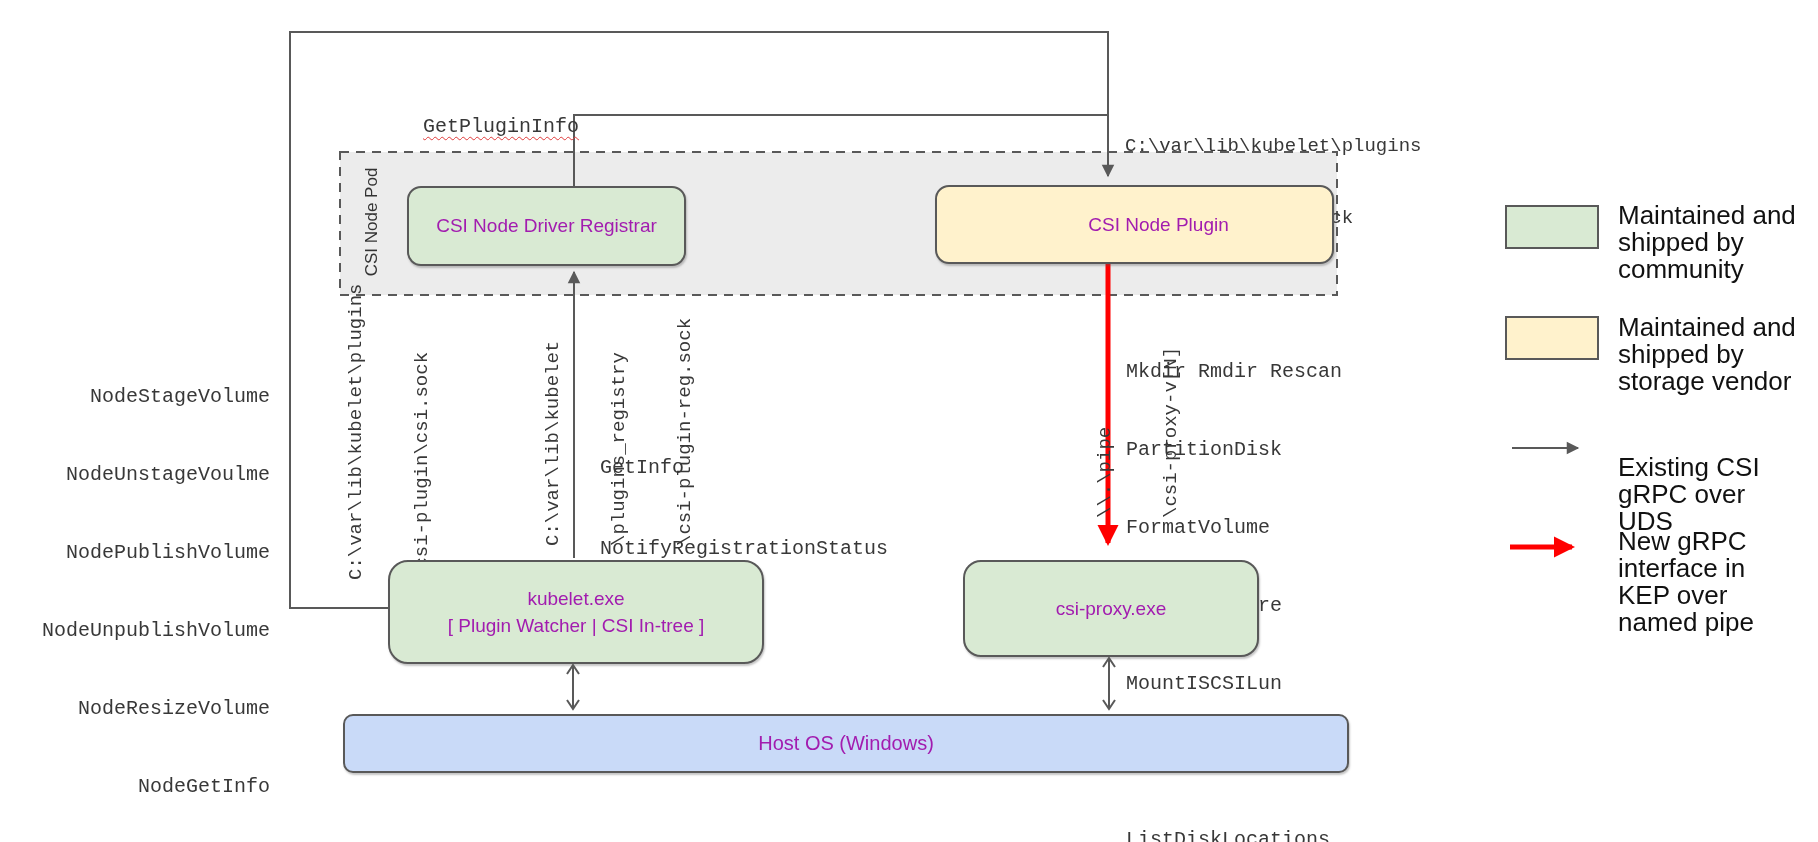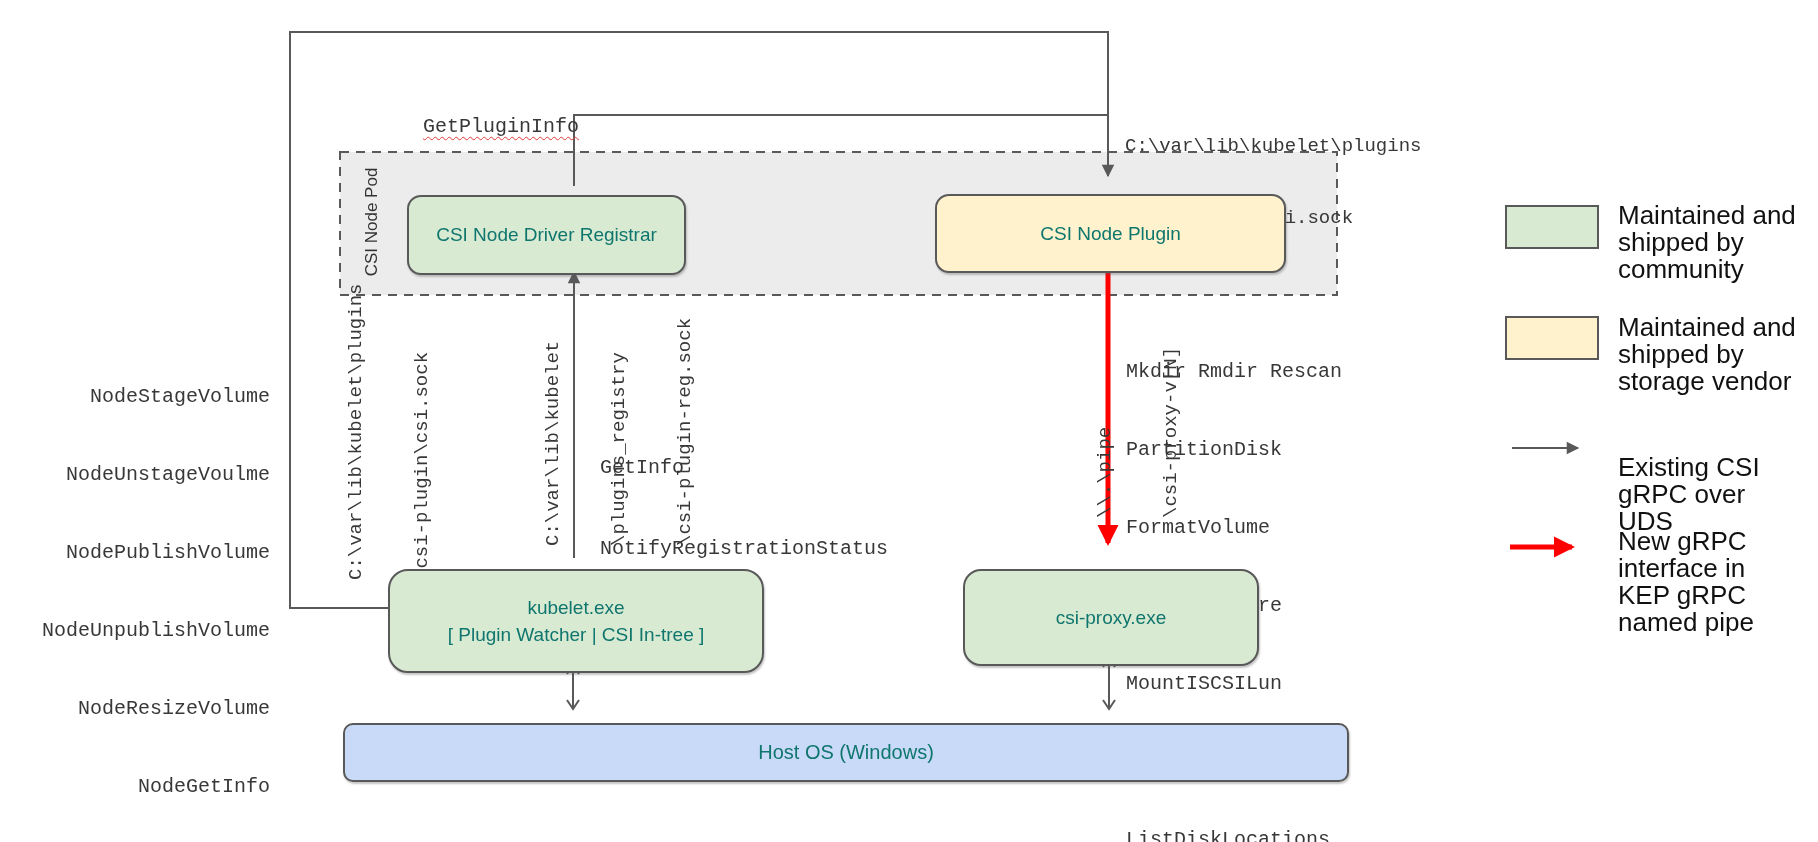--- a/index.html
+++ b/index.html
@@ -9,23 +9,22 @@
   }
   #wires{position:absolute;left:0;top:0;z-index:1;}
   .mono{
     font-family:"Liberation Mono","DejaVu Sans Mono",monospace;
     color:#383838;white-space:pre;
   }
   .abs{position:absolute;}
   .node-box{
     position:absolute;z-index:3;display:flex;flex-direction:column;
     align-items:center;justify-content:center;text-align:center;
-    border:2px solid #595959;color:#0f766e;font-size:19px;
+    border:2px solid #595959;color:#a21caf;font-size:19px;
     box-shadow:1px 2px 2px rgba(90,90,90,0.35);
-    margin-top:9px;
   }
   .green{background:#d9ead3;}
   .yellow{background:#fff2cc;}
   .blue{background:#c9daf8;}
   .vtext{
     position:absolute;z-index:2;transform:rotate(-90deg);
     text-align:left;font-size:19px;line-height:22px;
   }
   .method-list{position:absolute;z-index:2;font-size:20px;line-height:26px;}
   .legend-label{position:absolute;z-index:2;font-size:26px;line-height:27px;color:#111111;}
@@ -81,21 +80,21 @@
     <div>C:\var\lib\kubelet\plugins</div>
     <div>\csi-plugin\csi.sock</div>
   </div>
 
   <div id="pod-label">CSI Node Pod</div>
 
   <div class="node-box green" style="left:407px;top:186px;width:275px;height:76px;border-radius:14px;">
     <div>CSI Node Driver Registrar</div>
   </div>
 
-  <div class="node-box yellow" style="left:935px;top:185px;width:347px;height:75px;border-radius:14px;">
+  <div class="node-box yellow" style="left:935px;top:185px;width:347px;height:75px;border-radius:14px;padding-left:48px;">
     <div>CSI Node Plugin</div>
   </div>
 
   <div class="node-box green" style="left:388px;top:560px;width:372px;height:100px;border-radius:20px;line-height:27px;text-align:center;">
     <div>kubelet.exe</div>
     <div>[ Plugin Watcher | CSI In-tree ]</div>
   </div>
 
   <div class="node-box green" style="left:963px;top:560px;width:292px;height:93px;border-radius:18px;">
     <div>csi-proxy.exe</div>
@@ -165,17 +164,17 @@
 
   <div class="legend-label" style="left:1618px;top:454px;">
     <div>Existing CSI</div>
     <div>gRPC over</div>
     <div>UDS</div>
   </div>
 
   <div class="legend-label" style="left:1618px;top:528px;">
     <div>New gRPC</div>
     <div>interface in</div>
-    <div>KEP gRPC</div>
+    <div>KEP over</div>
     <div>named pipe</div>
   </div>
 
 </div>
 
 </body></html>

